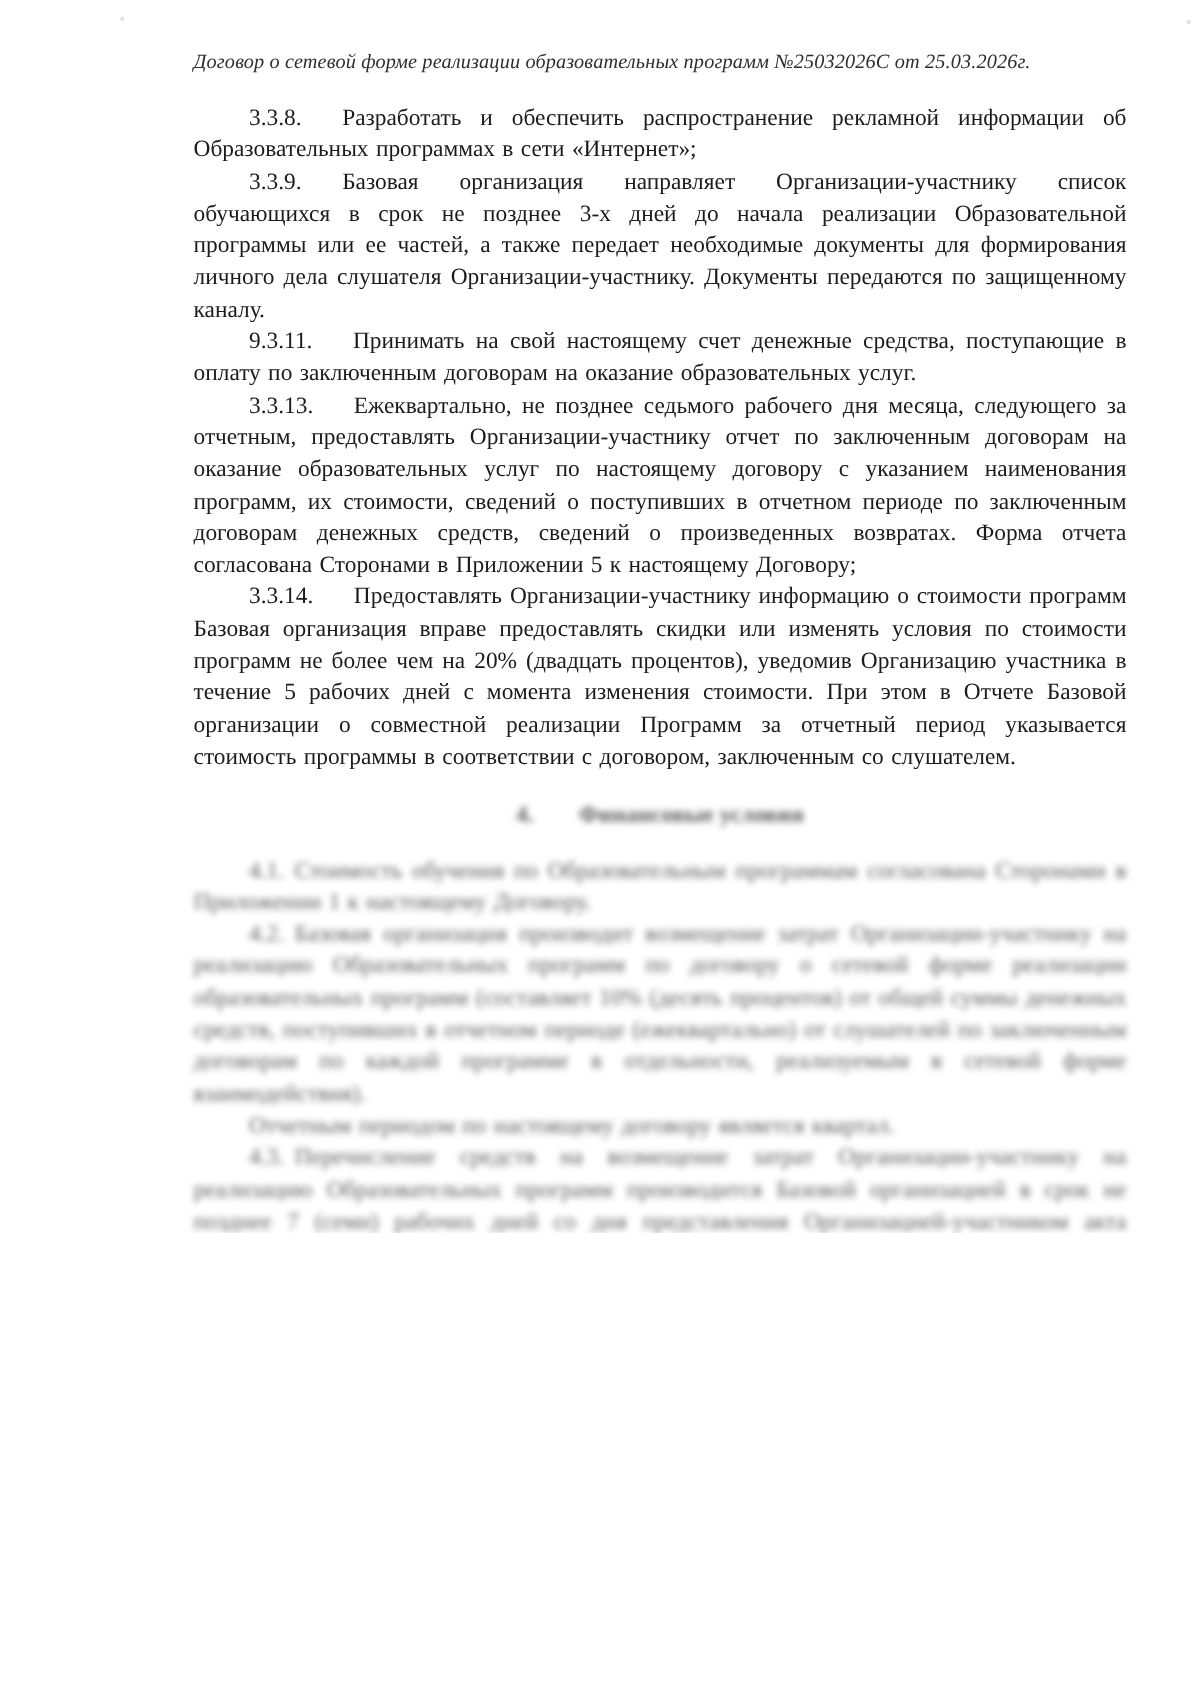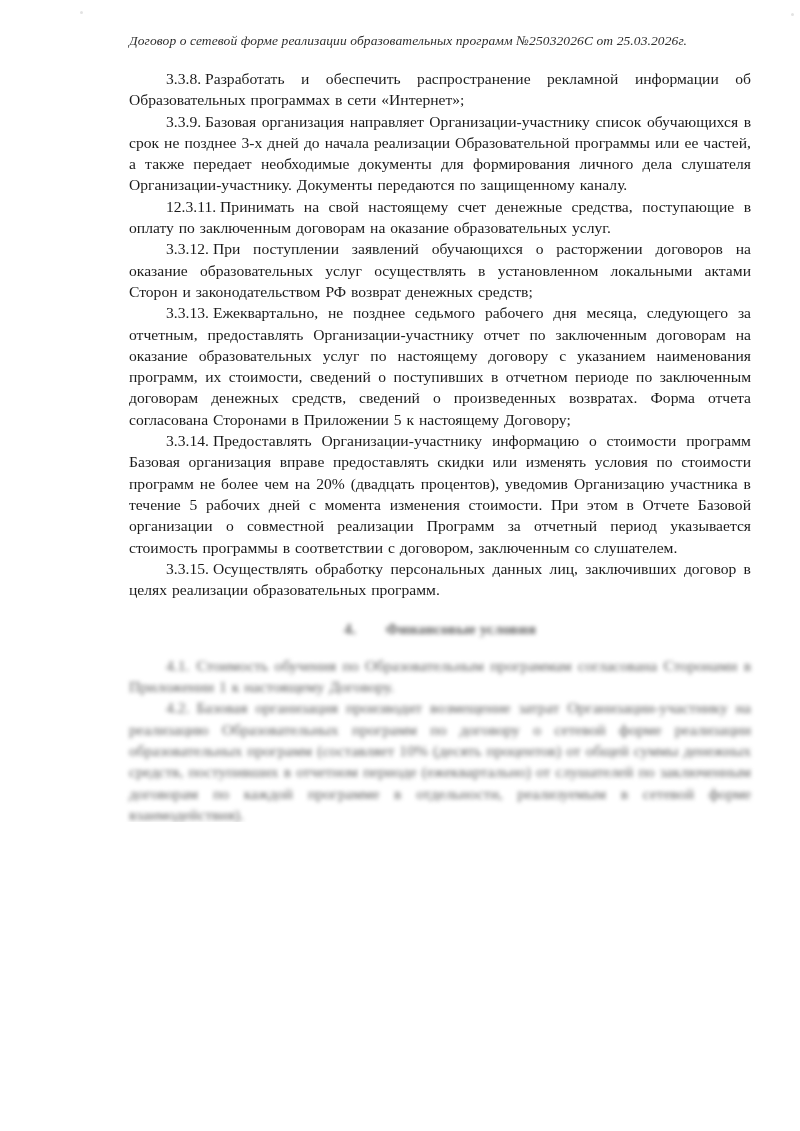--- a/index.html
+++ b/index.html
@@ -23,21 +23,21 @@
   }
   .body-block { margin-top: 19px; }
   .para {
     margin: 0;
     font-size: 15.6px;
     line-height: 21.3px;
     text-align: justify;
     text-indent: 37px;
     word-spacing: 1px;
   }
-  .para .num { padding-right: 4px; }
+  .para .num { padding-right: 27px; }
   .para.tight .num { padding-right: 7px; }
   .section-heading {
     display: flex;
     justify-content: center;
     gap: 30px;
     font-size: 15.6px;
     font-weight: bold;
     margin: 21px 0 0 0;
     line-height: 21.3px;
   }
@@ -71,25 +71,23 @@
   <div class="scan-artifact tl"></div>
   <div class="scan-artifact tr"></div>
 
   <div class="doc">
 
     <div class="doc-header">Договор о сетевой форме реализации образовательных программ №25032026С от 25.03.2026г.</div>
 
     <div class="body-block">
       <p class="para"><span class="num">3.3.8.</span><span>Разработать и обеспечить распространение рекламной информации об Образовательных программах в сети «Интернет»;</span></p>
       <p class="para"><span class="num">3.3.9.</span><span>Базовая организация направляет Организации-участнику список обучающихся в срок не позднее 3-х дней до начала реализации Образовательной программы или ее частей, а также передает необходимые документы для формирования личного дела слушателя Организации-участнику. Документы передаются по защищенному каналу.</span></p>
-      <p class="para"><span class="num">12.3.11.</span><span>Принимать на свой настоящему счет денежные средства, поступающие в оплату по заключенным договорам на оказание образовательных услуг.</span></p>
-      <p class="para"><span class="num">3.3.12.</span><span>При поступлении заявлений обучающихся о расторжении договоров на оказание образовательных услуг осуществлять в установленном локальными актами Сторон и законодательством РФ возврат денежных средств;</span></p>
+      <p class="para"><span class="num">9.3.11.</span><span>Принимать на свой настоящему счет денежные средства, поступающие в оплату по заключенным договорам на оказание образовательных услуг.</span></p>
       <p class="para"><span class="num">3.3.13.</span><span>Ежеквартально, не позднее седьмого рабочего дня месяца, следующего за отчетным, предоставлять Организации-участнику отчет по заключенным договорам на оказание образовательных услуг по настоящему договору с указанием наименования программ, их стоимости, сведений о поступивших в отчетном периоде по заключенным договорам денежных средств, сведений о произведенных возвратах. Форма отчета согласована Сторонами в Приложении 5 к настоящему Договору;</span></p>
       <p class="para"><span class="num">3.3.14.</span><span>Предоставлять Организации-участнику информацию о стоимости программ Базовая организация вправе предоставлять скидки или изменять условия по стоимости программ не более чем на 20% (двадцать процентов), уведомив Организацию участника в течение 5 рабочих дней с момента изменения стоимости. При этом в Отчете Базовой организации о совместной реализации Программ за отчетный период указывается стоимость программы в соответствии с  договором, заключенным со слушателем.</span></p>
-      <p class="para"><span class="num">3.3.15.</span><span>Осуществлять обработку персональных данных лиц, заключивших договор в целях реализации образовательных программ.</span></p>
     </div>
 
     <div class="blurred-section">
       <div class="section-heading">
         <span>4.</span>
         <span>Финансовые условия</span>
       </div>
       <div class="heading-space"></div>
       <p class="para tight"><span class="num">4.1.</span><span>Стоимость обучения по Образовательным программам согласована Сторонами в Приложении 1 к настоящему Договору.</span></p>
       <p class="para tight"><span class="num">4.2.</span><span>Базовая организация производит возмещение затрат Организации-участнику на реализацию Образовательных программ по договору о сетевой форме реализации образовательных программ (составляет 10% (десять процентов) от общей суммы денежных средств, поступивших в отчетном периоде (ежеквартально) от слушателей по заключенным договорам по каждой программе в отдельности, реализуемым в сетевой форме взаимодействия).</span></p>

